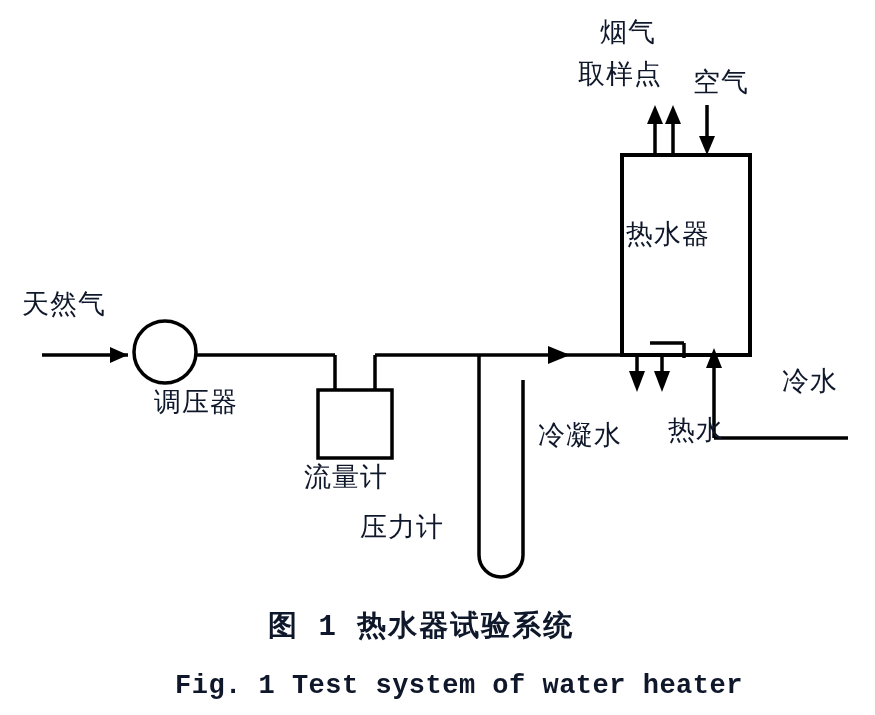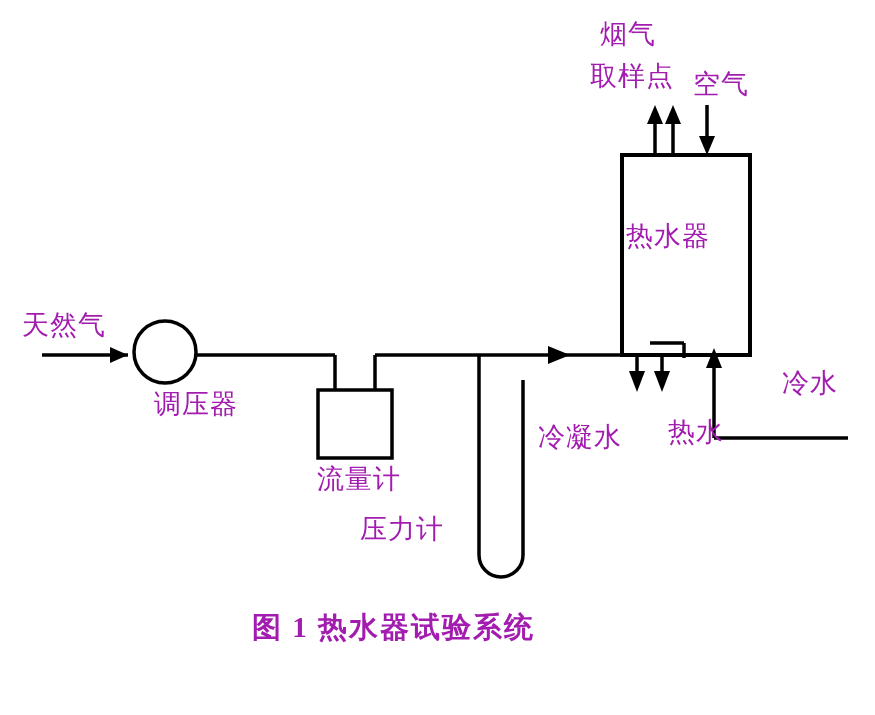--- a/index.html
+++ b/index.html
@@ -19,22 +19,22 @@
   }
   #diagram {
     position: absolute;
     left: 0;
     top: 0;
     width: 875px;
     height: 715px;
   }
   .lbl {
     position: absolute;
-    color: #a21caf;
-    font-family: Liberation Serif, serif;
+    color: #0f172a;
+    font-family: Liberation Mono, monospace;
     white-space: nowrap;
     line-height: 1.1;
   }
   .cn {
     font-size: 27px;
     letter-spacing: 1px;
   }
   .caption-cn {
     font-size: 29px;
     font-weight: bold;
@@ -90,30 +90,31 @@
       <line x1="650" y1="343" x2="684" y2="343"></line>
       <line x1="684" y1="343" x2="684" y2="358"></line>
 
       <line x1="714" y1="355" x2="714" y2="438"></line>
       <polygon points="714,348 706,368 722,368" fill="#000000" stroke="none"></polygon>
       <line x1="714" y1="438" x2="848" y2="438"></line>
 
     </g>
   </svg>
 
-  <div class="lbl cn" style="left:22px; top:311px;">天然气</div>
+  <div class="lbl cn" style="left:22px; top:292px;">天然气</div>
   <div class="lbl cn" style="left:110px; top:390px;margin-left:44px;">调压器</div>
-  <div class="lbl cn" style="left:317px; top:465px;">流量计</div>
+  <div class="lbl cn" style="left:304px; top:465px;">流量计</div>
   <div class="lbl cn" style="left:360px; top:515px;">压力计</div>
 
   <div class="lbl cn" style="left:600px; top:20px;">烟气</div>
-  <div class="lbl cn" style="left:590px; top:62px;">取样点</div>
+  <div class="lbl cn" style="left:578px; top:62px;">取样点</div>
   <div class="lbl cn" style="left:693px; top:70px;">空气</div>
 
   <div class="lbl cn" style="left:626px; top:222px;">热水器</div>
 
   <div class="lbl cn" style="left:538px; top:423px;">冷凝水</div>
   <div class="lbl cn" style="left:668px; top:418px;">热水</div>
   <div class="lbl cn" style="left:782px; top:369px;">冷水</div>
 
-  <div class="lbl caption-cn" style="left:252px; top:612px;">图 1   热水器试验系统</div>
+  <div class="lbl caption-cn" style="left:268px; top:612px;">图 1   热水器试验系统</div>
+  <div class="lbl caption-en" style="left:175px; top:672px;">Fig. 1   Test system of water heater</div>
 
 </div>
 
 </body></html>

